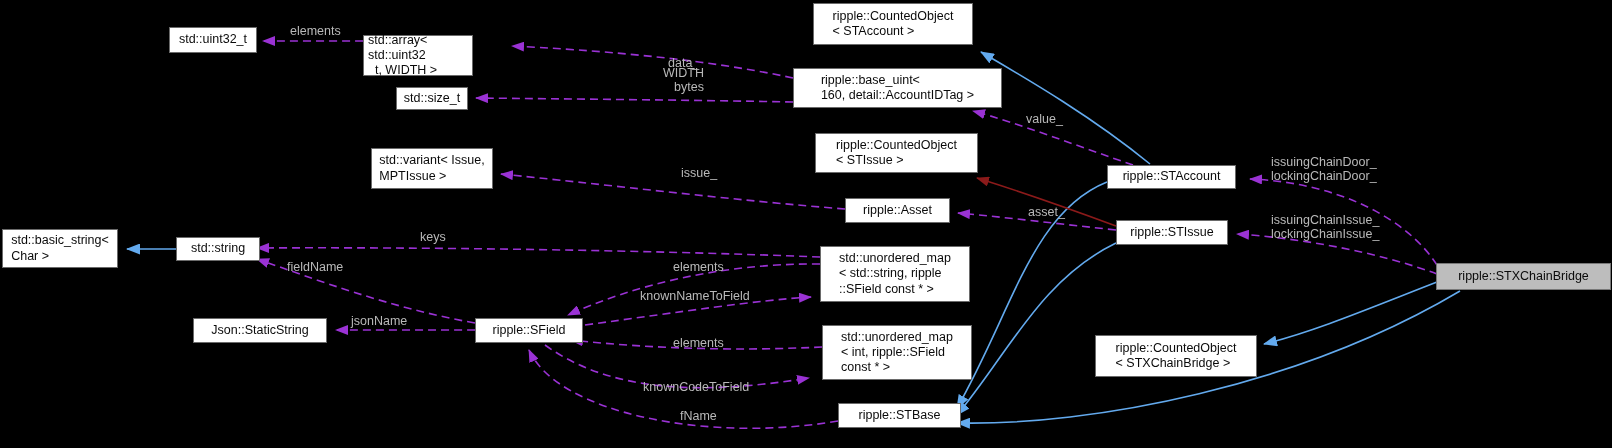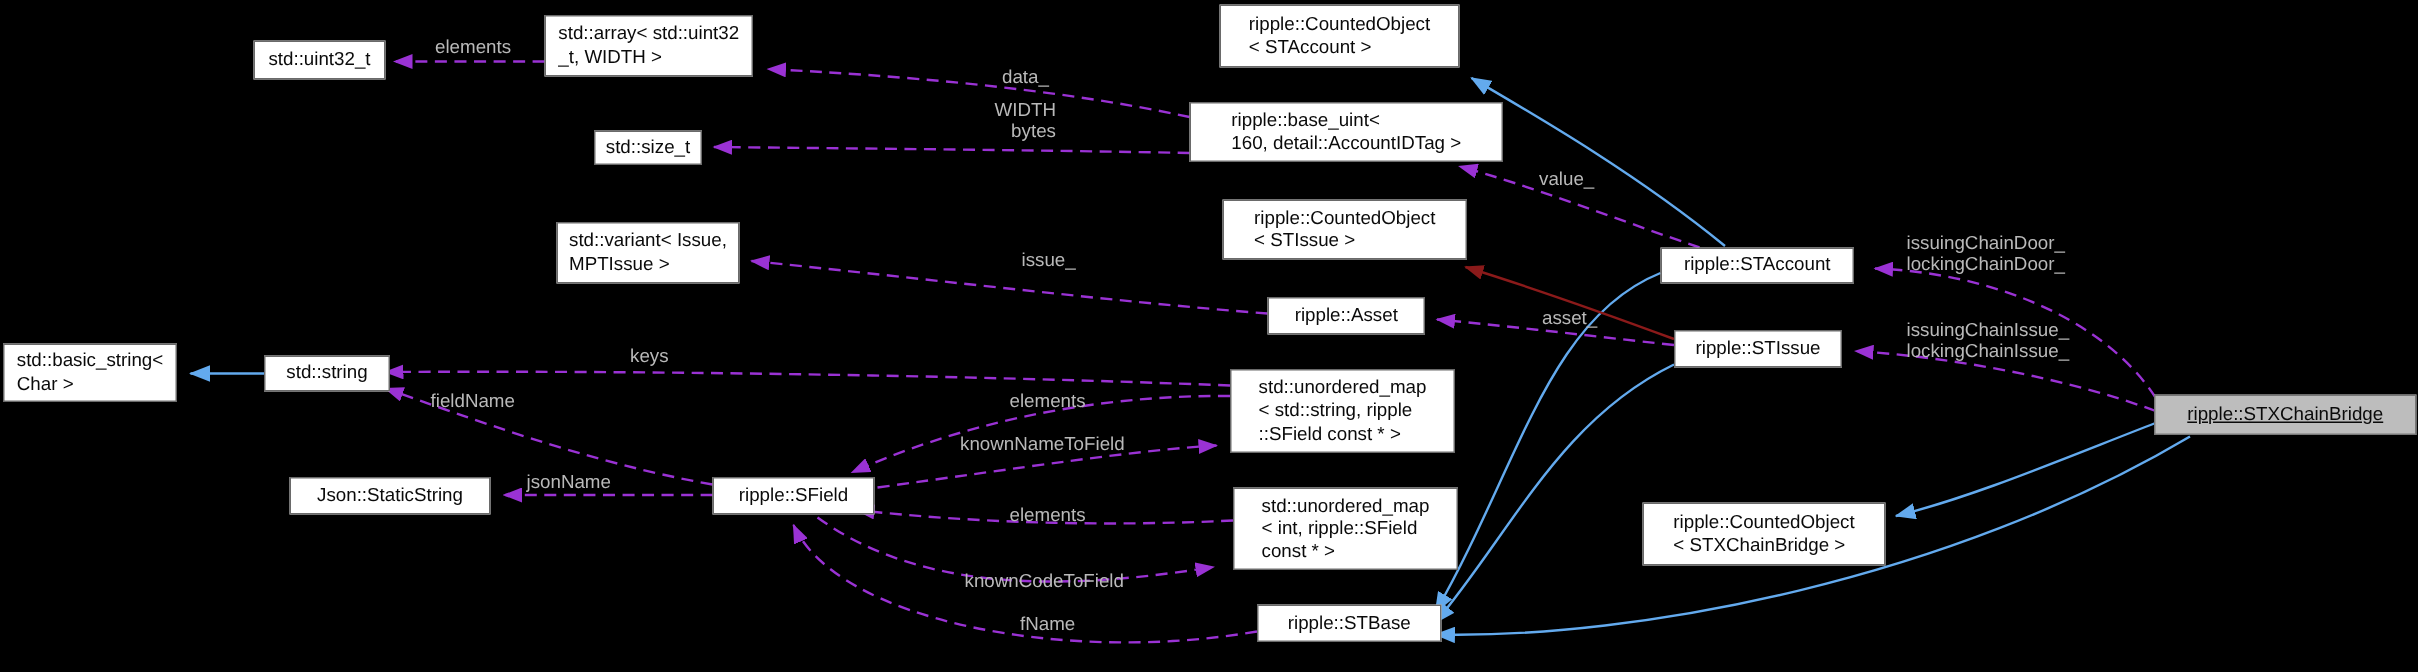--- a/index.html
+++ b/index.html
@@ -17,21 +17,21 @@
   .mk-b{fill:var(--edge_public);}
   .mk-m{fill:var(--edge_protected);}
   .node{
     position:absolute;box-sizing:border-box;
     display:flex;align-items:center;justify-content:center;
     text-align:left;white-space:pre-line;
     background:var(--node_bg);border:1.5px solid var(--node_border);
     color:#0a0a0a;font-size:12.5px;line-height:1.22;
     padding:1px 4px;
   }
-  .node.highlight{background:var(--highlight_bg);border-color:#787878;text-decoration:underline;}
+  .node.highlight{background:var(--highlight_bg);border-color:#787878;}
   .elabel{
     position:absolute;color:var(--label);
     font-size:12.5px;line-height:1.15;white-space:pre-line;
     pointer-events:none;
   }
   .elabel.center{text-align:right;}
 </style>
 </head>
 <body>
 
@@ -71,21 +71,21 @@
     <path class="e-b" d="M1150,164 C1090,115 1022,76 981,52" marker-end="url(#arr-b)"></path>
     <path class="e-b" d="M1107,182 C1032,212 1012,312 957,408" marker-end="url(#arr-b)"></path>
     <path class="e-b" d="M1116,243 C1040,280 1008,354 957,415" marker-end="url(#arr-b)"></path>
     <path class="e-b" d="M1460,291 C1300,386 1092,426 957,423" marker-end="url(#arr-b)"></path>
     <path class="e-b" d="M1437,282 C1370,308 1316,331 1264,344" marker-end="url(#arr-b)"></path>
 
     <path class="e-m" d="M1116,226 C1062,206 1022,192 977,178" marker-end="url(#arr-m)"></path>
   </svg>
 
   <div class="node" style="left:169px;top:27px;width:88px;height:26px">std::uint32_t</div>
-  <div class="node" style="left:363px;top:10px;width:139px;height:41px">std::array&lt; std::uint32
+  <div class="node" style="left:363px;top:35px;width:110px;height:41px">std::array&lt; std::uint32
 _t, WIDTH &gt;</div>
   <div class="node" style="left:396px;top:87px;width:72px;height:23px">std::size_t</div>
   <div class="node" style="left:813px;top:3px;width:160px;height:42px">ripple::CountedObject
 &lt; STAccount &gt;</div>
   <div class="node" style="left:793px;top:68px;width:209px;height:40px">ripple::base_uint&lt;
 160, detail::AccountIDTag &gt;</div>
   <div class="node" style="left:371px;top:148px;width:122px;height:41px">std::variant&lt; Issue,
 MPTIssue &gt;</div>
   <div class="node" style="left:815px;top:133px;width:163px;height:40px">ripple::CountedObject
 &lt; STIssue &gt;</div>
@@ -102,21 +102,21 @@
 ::SField const * &gt;</div>
   <div class="node" style="left:822px;top:325px;width:150px;height:55px">std::unordered_map
 &lt; int, ripple::SField
 const * &gt;</div>
   <div class="node" style="left:1095px;top:335px;width:162px;height:42px">ripple::CountedObject
 &lt; STXChainBridge &gt;</div>
   <div class="node" style="left:838px;top:403px;width:123px;height:25px">ripple::STBase</div>
   <div class="node highlight" style="left:1436px;top:263px;width:175px;height:27px">ripple::STXChainBridge</div>
 
   <div class="elabel" style="left:290px;top:24px">elements</div>
-  <div class="elabel" style="left:668px;top:44px">data_</div>
+  <div class="elabel" style="left:668px;top:56px">data_</div>
   <div class="elabel center" style="left:663px;top:66px">WIDTH
 bytes</div>
   <div class="elabel" style="left:1026px;top:112px">value_</div>
   <div class="elabel" style="left:681px;top:166px">issue_</div>
   <div class="elabel" style="left:1028px;top:205px">asset_</div>
   <div class="elabel" style="left:1271px;top:155px">issuingChainDoor_
 lockingChainDoor_</div>
   <div class="elabel" style="left:1271px;top:213px">issuingChainIssue_
 lockingChainIssue_</div>
   <div class="elabel" style="left:420px;top:230px">keys</div>

